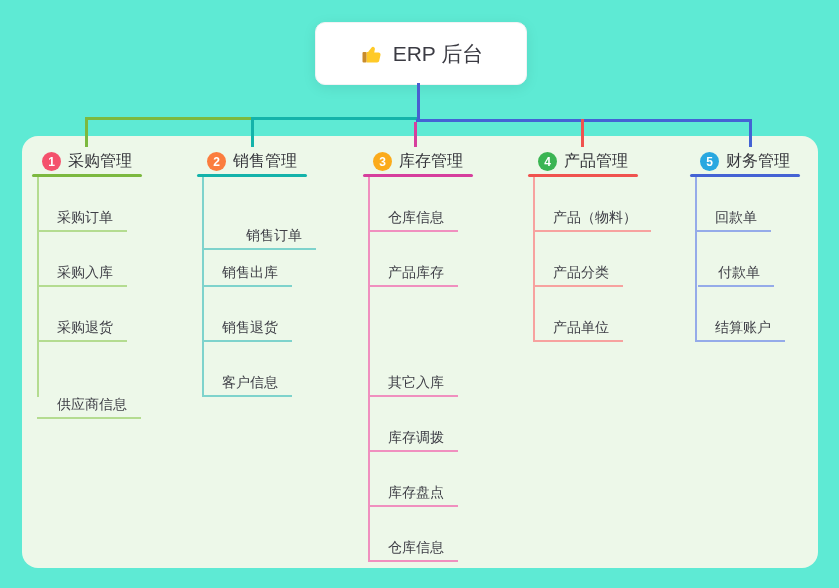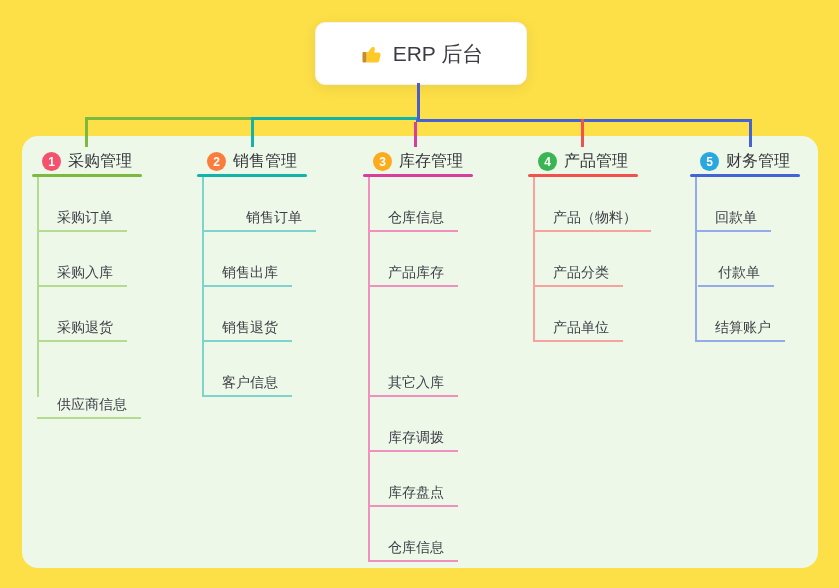--- a/index.html
+++ b/index.html
@@ -1,17 +1,17 @@
 <!DOCTYPE html>
 <html><head>
 <meta charset="utf-8">
 <style>
   html,body{margin:0;padding:0;background:#fff;}
   body{font-family:"Liberation Sans","DejaVu Sans",sans-serif;}
-  .canvas{position:relative;width:839px;height:588px;background:#fde047;overflow:hidden;}
+  .canvas{position:relative;width:839px;height:588px;background:#5eead4;overflow:hidden;}
   .abs{position:absolute;}
   .panel{border-radius:16px;}
   .root-card{
     display:flex;align-items:center;justify-content:center;gap:10px;
     background:#fff;border:1px solid #f2f2f4;border-radius:10px;
     box-shadow:0 3px 14px rgba(0,0,0,.08);
     font-size:21px;color:#3b3b43;font-weight:500;
   }
   .thumb svg{display:block;}
   .hline{height:3px;}
@@ -72,21 +72,21 @@
   <div class="abs item" style="left: 37px; top: 259px; border-bottom-color: rgb(180, 220, 144); text-align: right;">采购入库</div>
   <div class="abs item" style="left: 37px; top: 314px; border-bottom-color: rgb(180, 220, 144);">采购退货</div>
   <div class="abs item" style="left: 37px; top: 369px; border-bottom-color: rgb(180, 220, 144); margin-top: 22px;">供应商信息</div>
 
   <div class="abs branch-header" style="left:197px;top:149px;width:110px;height:25px;">
     <span class="badge" style="background-color: rgb(251, 125, 62);">2</span>
     <span>销售管理</span>
   </div>
   <div class="abs underline" style="left: 197px; top: 174px; width: 110px; background-color: rgb(20, 179, 170);"></div>
   <div class="abs trunk" style="left: 202px; top: 177px; height: 220px; background-color: rgb(126, 211, 204);"></div>
-  <div class="abs item" style="left: 202px; top: 204px; border-bottom-color: rgb(126, 211, 204); padding-left: 44px;">销售订单</div>
+  <div class="abs item" style="left: 202px; top: 222px; border-bottom-color: rgb(126, 211, 204); padding-left: 44px;">销售订单</div>
   <div class="abs item" style="left: 202px; top: 259px; border-bottom-color: rgb(126, 211, 204);">销售出库</div>
   <div class="abs item" style="left: 202px; top: 314px; border-bottom-color: rgb(126, 211, 204);">销售退货</div>
   <div class="abs item" style="left: 202px; top: 369px; border-bottom-color: rgb(126, 211, 204);">客户信息</div>
 
   <div class="abs branch-header" style="left:363px;top:149px;width:110px;height:25px;">
     <span class="badge" style="background-color: rgb(251, 171, 27);">3</span>
     <span>库存管理</span>
   </div>
   <div class="abs underline" style="left: 363px; top: 174px; width: 110px; background-color: rgb(214, 63, 157);"></div>
   <div class="abs trunk" style="left: 368px; top: 177px; height: 385px; background-color: rgb(240, 144, 191);"></div>

